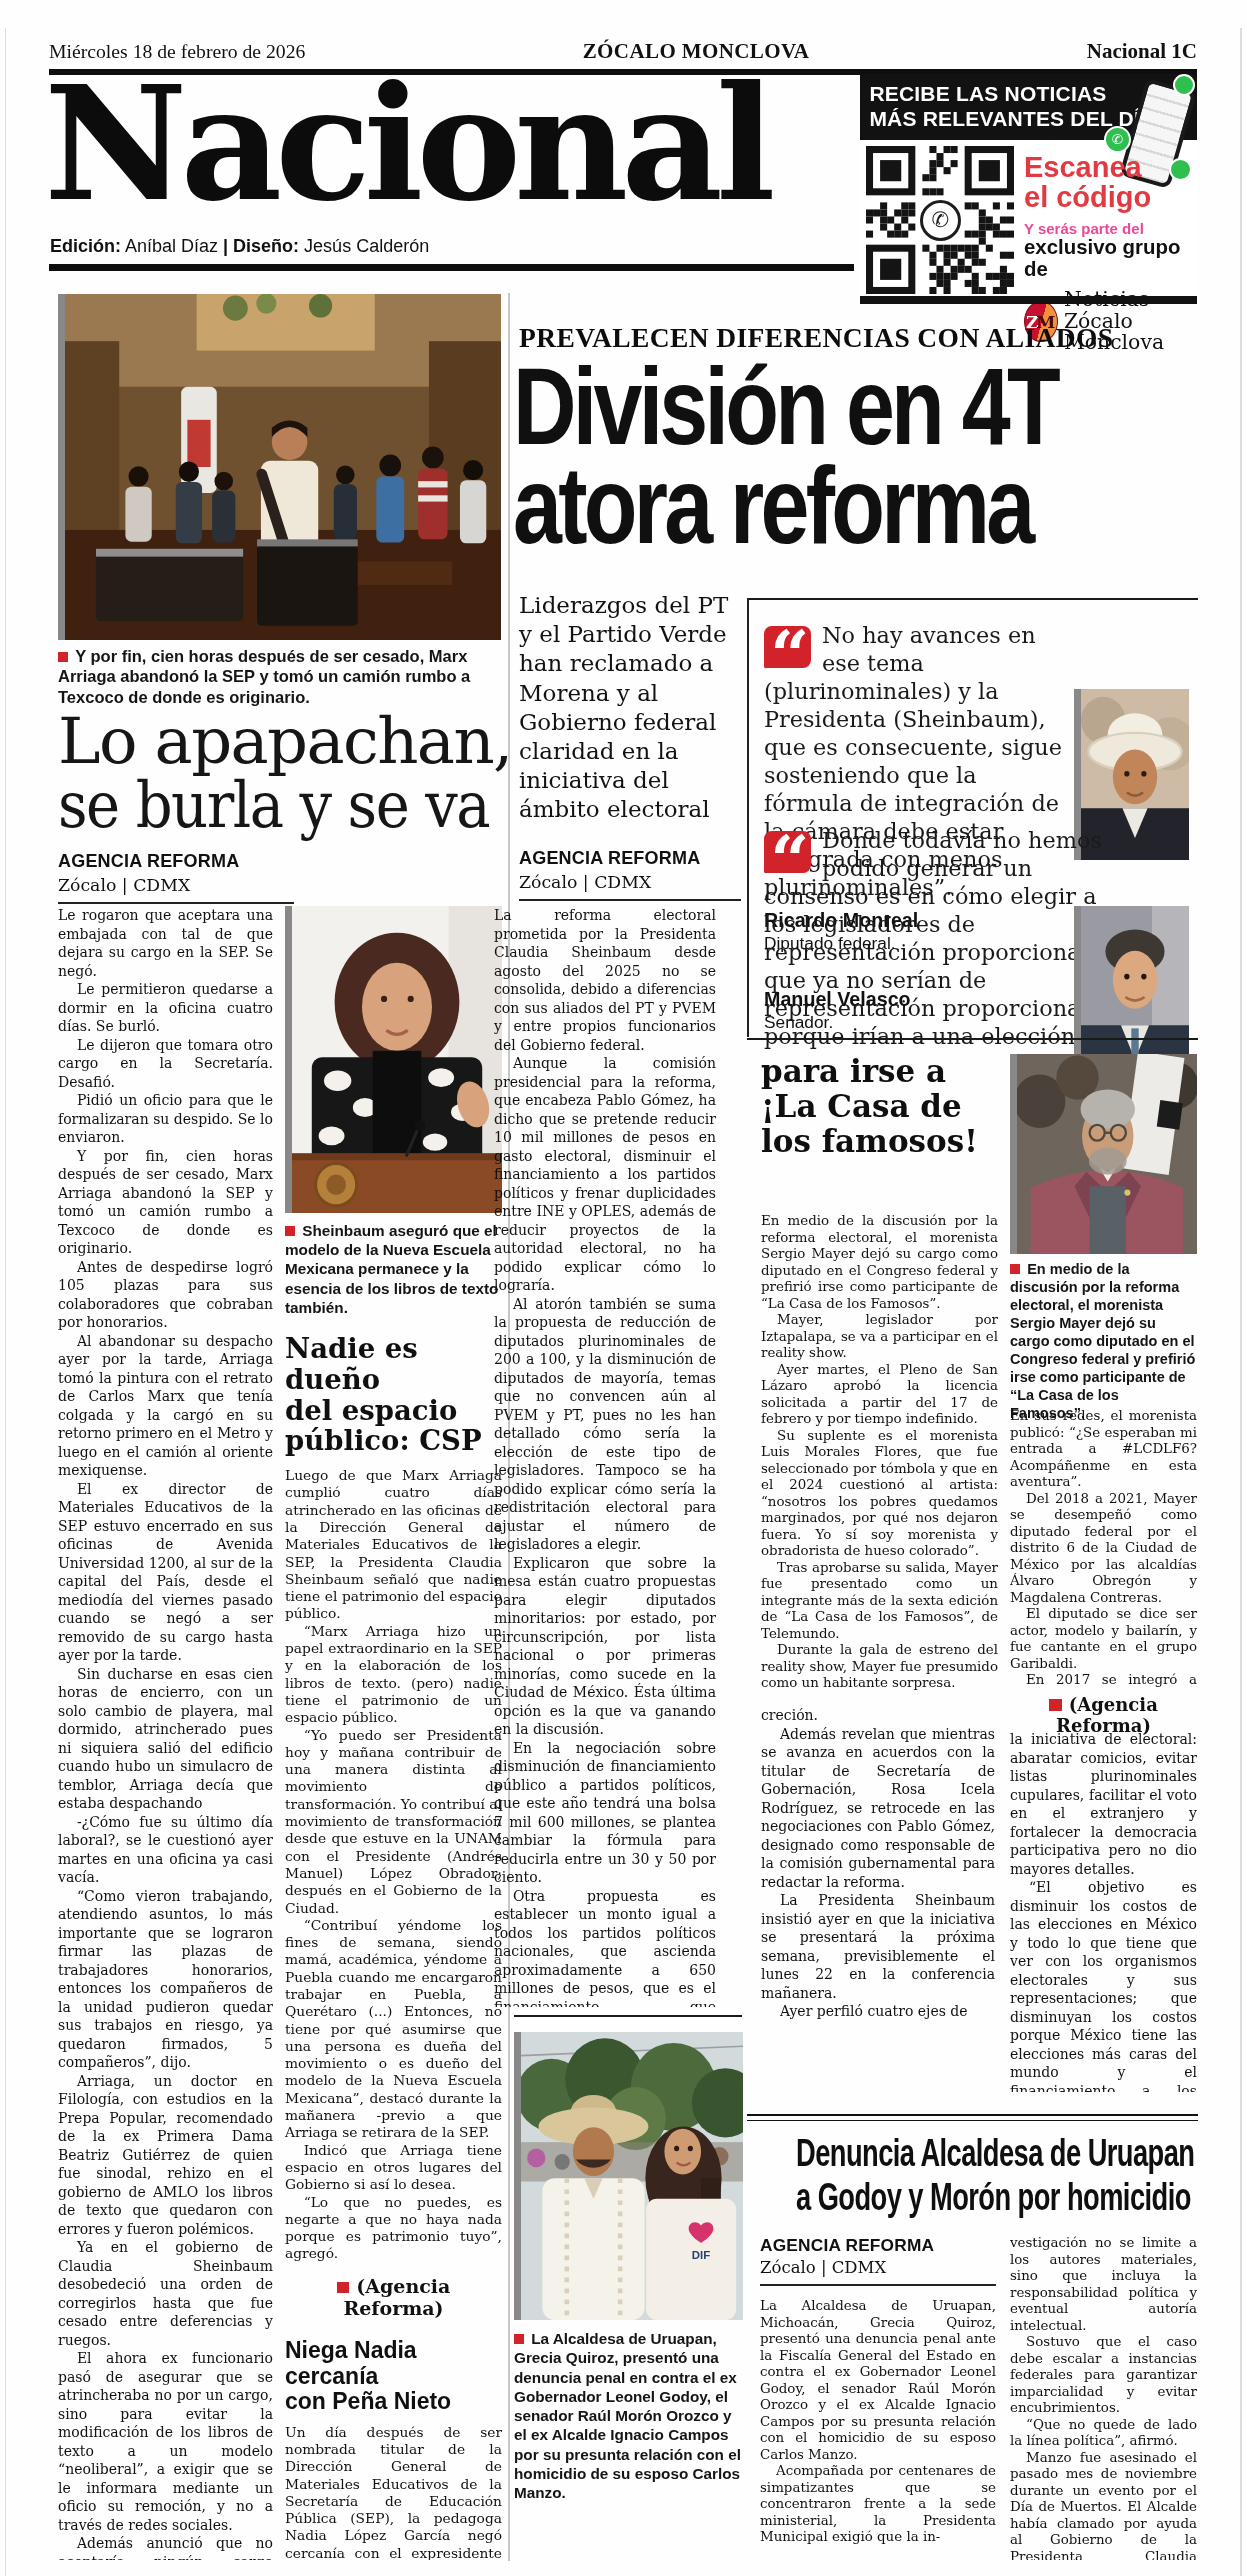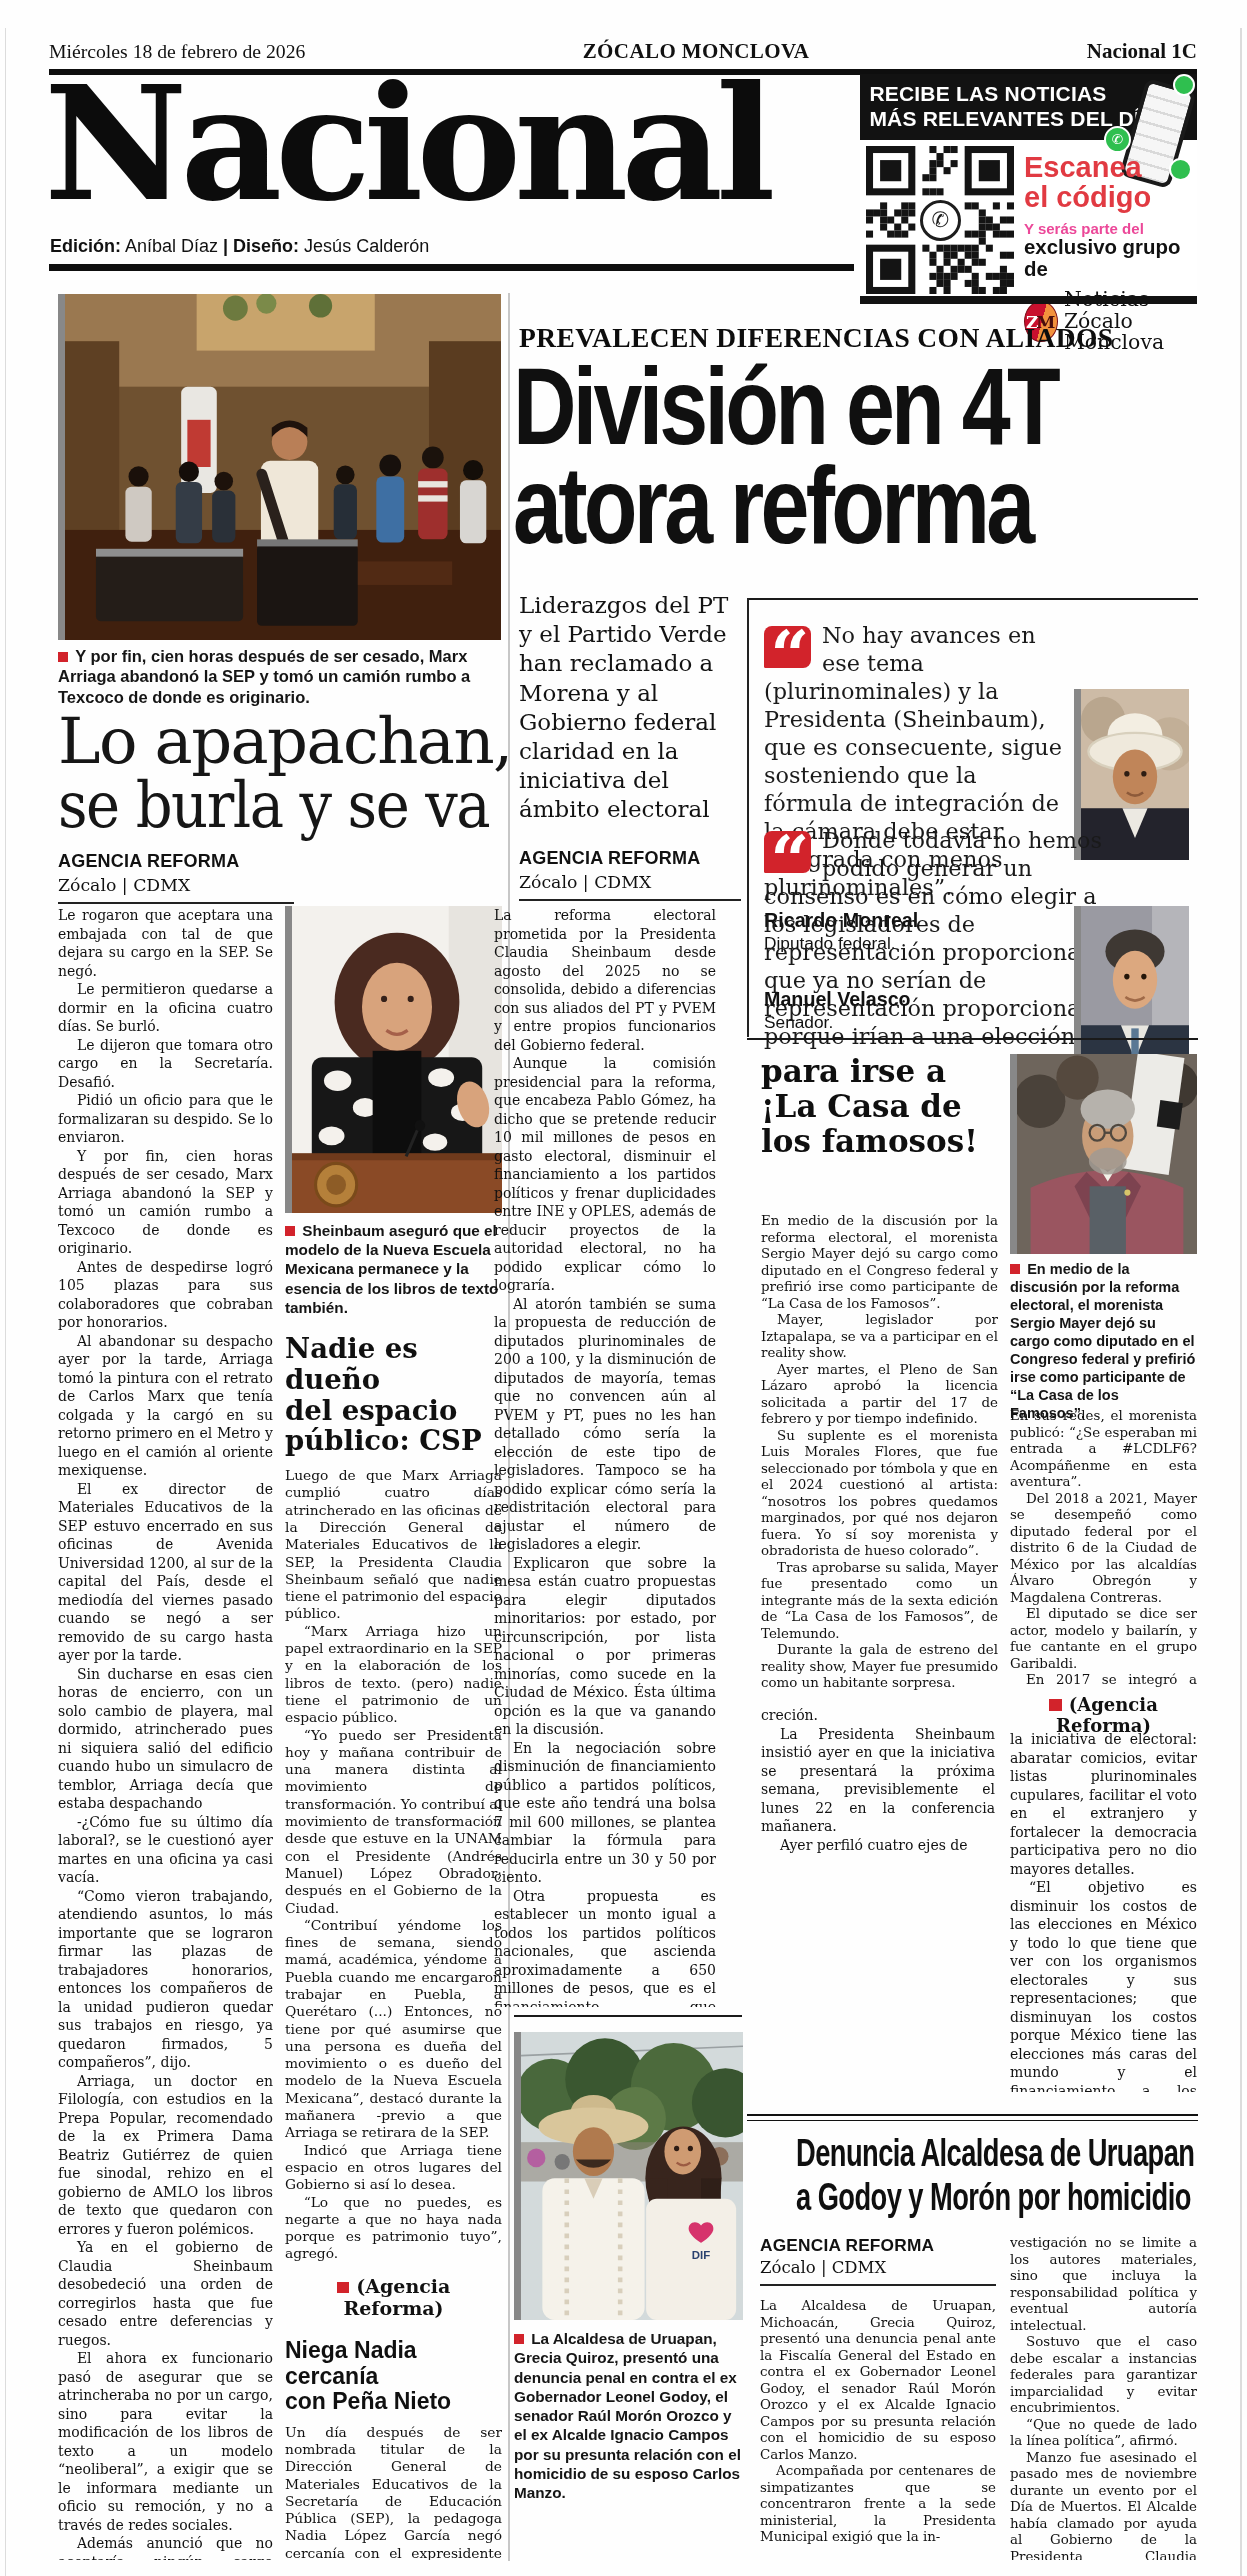--- a/index.html
+++ b/index.html
@@ -551,20 +551,21 @@
       <p>Del 2018 a 2021, Mayer se desempeñó como diputado federal por el distrito 6 de la Ciudad de México por las alcaldías Álvaro Obregón y Magdalena Contreras.</p>
       <p>El diputado se dice ser actor, modelo y bailarín, y fue cantante en el grupo Garibaldi.</p>
       <p>En 2017 se integró a Morena como coordinador de organización y participación en campañas en la alcaldía Magdalena.</p>
     </div>
   <div class="abs credit-line" style="left:1010px; top:1694px; width:187px; font-size:18px;">
     <span class="red-sq"></span><span>(Agencia Reforma)</span>
   </div>
 
   <div class="abs body-text" style="left:761px; top:1706px; width:234px; height:377px;">
       <p>creción.</p>
+      <p>Además revelan que mientras se avanza en acuerdos con la titular de Secretaría de Gobernación, Rosa Icela Rodríguez, se retrocede en las negociaciones con Pablo Gómez, designado como responsable de la comisión gubernamental para redactar la reforma.</p>
       <p>La Presidenta Sheinbaum insistió ayer en que la iniciativa se presentará la próxima semana, previsiblemente el lunes 22 en la conferencia mañanera.</p>
       <p>Ayer perfiló cuatro ejes de</p>
     </div>
   <div class="abs body-text" style="left:1010px; top:1730px; width:187px; height:362px;">
       <p>la iniciativa de electoral: abaratar comicios, evitar listas plurinominales cupulares, facilitar el voto en el extranjero y fortalecer la democracia participativa pero no dio mayores detalles.</p>
       <p>“El objetivo es disminuir los costos de las elecciones en México y todo lo que tiene que ver con los organismos electorales y sus representaciones; que disminuyan los costos porque México tiene las elecciones más caras del mundo y el financiamiento a los partidos políticos”, sostuvo.</p>
     </div>
 
   <div class="abs double-rule" style="left:747px; top:2114px; width:451px;"></div>
   <div class="abs" style="left:760px; top:2133px; width:440px;margin-left:36px;">

